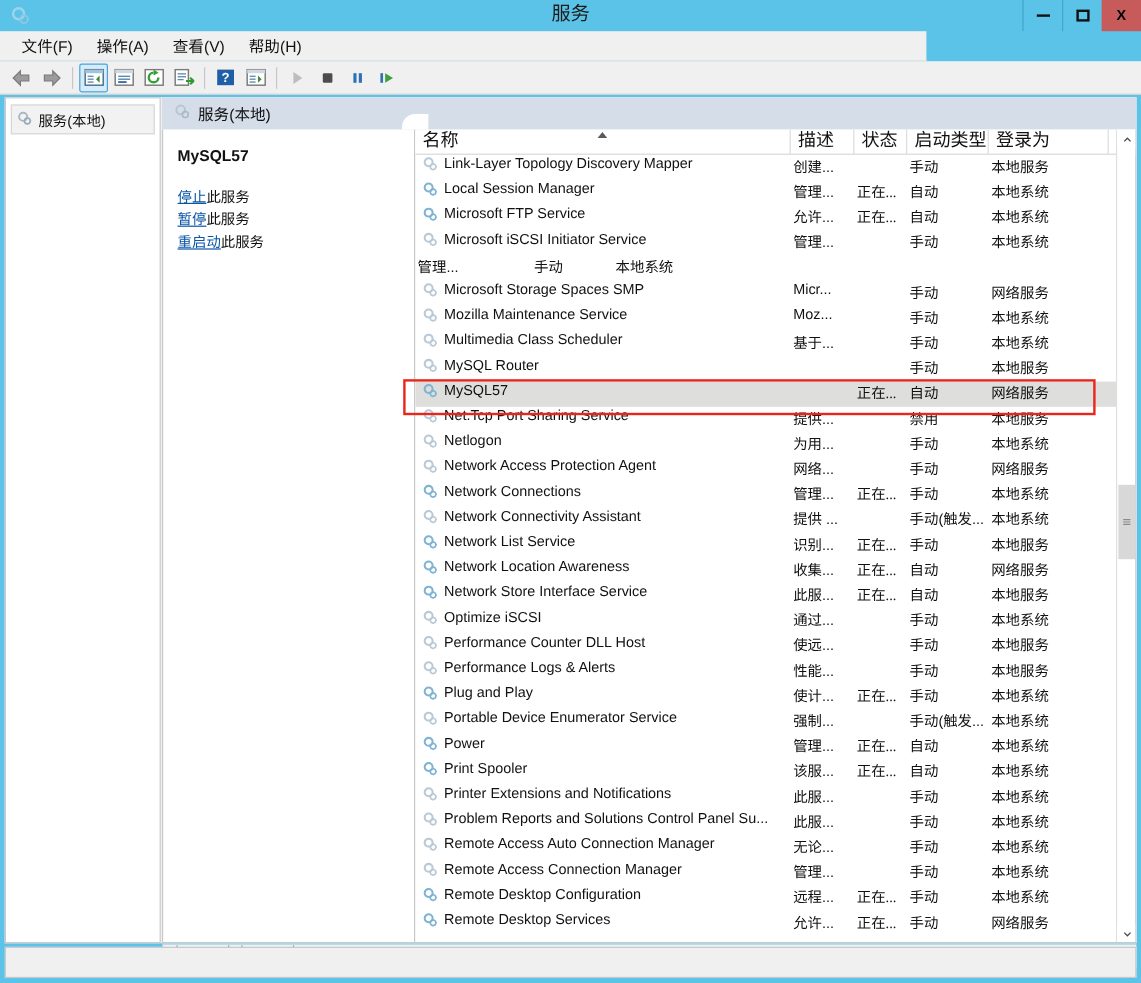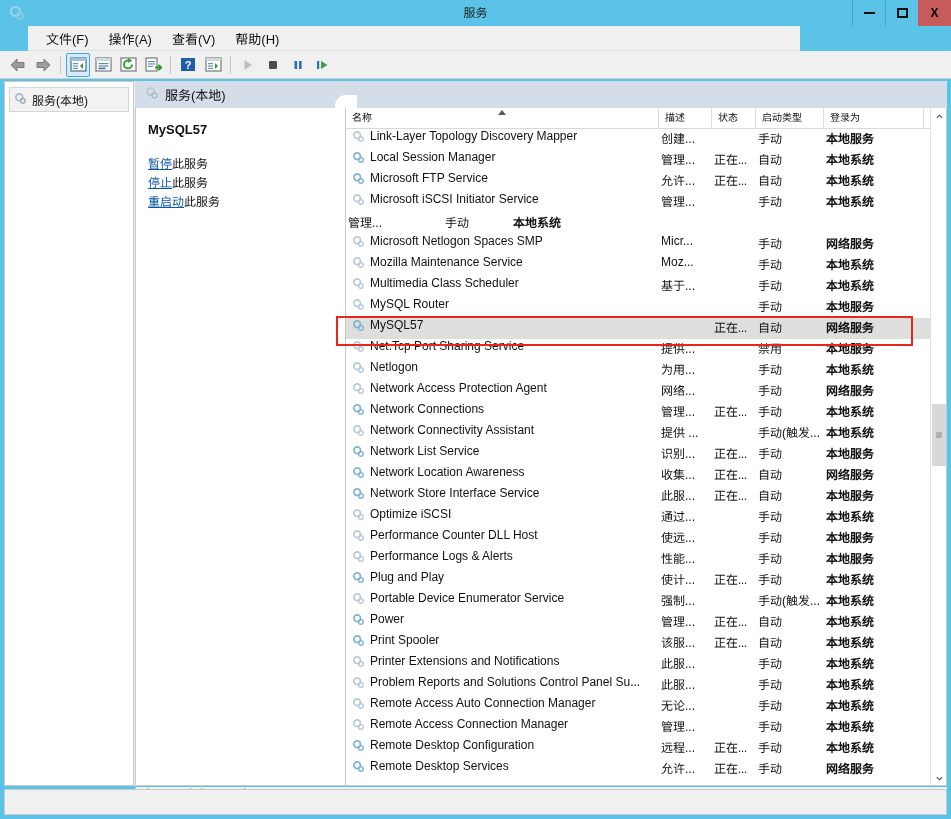--- a/index.html
+++ b/index.html
@@ -20,40 +20,40 @@
   #titlebar {
     position:absolute; left:0; top:0; width:951px; height:26px;
     background:#5bc3e8;
   }
   #title-icon {
     position:absolute; left:8px; top:4px; width:18px; height:18px;
   }
   #title-text {
     position:absolute; left:0; top:0; width:951px; height:26px;
     line-height:26px; text-align:center;
-    font-size:12px; color:#1b1b1b;
+    font-size:16px; color:#1b1b1b;
   }
   .wbtn {
     position:absolute; top:0; height:26px; width:33px;
     border-left:1px solid #3ba8d0;
     display:flex; align-items:center; justify-content:center;
     font-size:12px; color:#111; cursor:default;
   }
   #btn-min { right:66px; }
   #btn-max { right:33px; }
   #btn-close { right:0; width:33px; background:#c75b5b; color:#000; font-weight:bold; border-left:none;}
   .wbtn .glyph-min { width:11px; height:2px; background:#111; }
   .wbtn .glyph-max { width:11px; height:10px; border:2px solid #111; }
 
   
   #menubar {
     position:absolute; left:0; top:26px; width:772px; height:25px;
     background:#f0f0f0;
     border-bottom:1px solid #e2e2e2;
-    display:flex; align-items:center; padding-left:8px;margin-left:28px;
+    display:flex; align-items:flex-end; padding-left:8px;
   }
   .menu-item {
     font-size:13px; color:#111; padding:3px 10px; cursor:default; white-space:nowrap;
   }
 
   
   #toolbar {
     position:absolute; left:0; top:51px; width:951px; height:28px;
     background:#f0f0f0; border-bottom:1px solid #cfcfcf;
     display:flex; align-items:center; padding-left:6px; gap:1px;
@@ -120,21 +120,21 @@
     position:absolute; left:210px; top:27px; width:602px; height:678px;
     background:#ffffff; border:1px solid #c9c9c9; border-top:none;
     overflow:hidden;
   }
   #col-header {
     position:absolute; left:0; top:0; width:602px; height:21px;
     background:#ffffff; border-bottom:1px solid #d9d9d9;
     display:flex;
   }
   .ch {
-    height:21px; line-height:20px; font-size:10px; color:#111;
+    height:21px; line-height:20px; font-size:15px; color:#111;
     border-right:1px solid #dcdcdc; padding-left:6px;
     position:relative; cursor:default; white-space:nowrap; overflow:hidden;
   }
   .sort-arrow {
     position:absolute; left:50%; top:2px; margin-left:-4px;
     width:0;height:0;border-left:4px solid transparent;border-right:4px solid transparent;
     border-bottom:5px solid #5a5a5a;
   }
 
   #rows {
@@ -143,21 +143,21 @@
   }
   .row {
     display:flex; height:21px; align-items:flex-start;
     font-size:12px; color:#111; white-space:nowrap; cursor:default;
   }
   .row.selected { background:#dededc; }
   .c-name { width:313px; display:flex; align-items:center; gap:5px; padding-left:6px; overflow:hidden; }
   .c-desc { width:53px; padding-left:2px; overflow:hidden; }
   .c-state{ width:44px; padding-left:2px; overflow:hidden;font-family:Liberation Serif, serif; }
   .c-start{ width:68px; padding-left:2px; overflow:hidden; }
-  .c-logon{ width:100px; padding-left:2px; overflow:hidden;font-weight:bold; }
+  .c-logon{ width:100px; padding-left:2px; overflow:hidden; }
 
   
   #vscroll {
     position:absolute; right:0; top:0; width:16px; height:678px;
     background:#ffffff; border-left:1px solid #e0e0e0;
   }
   .sb-btn {
     position:absolute; left:0; width:16px; height:16px;
     display:flex; align-items:center; justify-content:center; cursor:default;
     background:#ffffff;
@@ -372,24 +372,24 @@
           </span>
           <span>服务(本地)</span>
         </div>
         <div id="pane-header-curve"></div>
       </div>
 
       <div id="detail-pane">
         <div id="detail-title">MySQL57</div>
 
         <div class="detail-link">
-          <span class="lk">暂停</span><span>此服务</span>
+          <span class="lk">停止</span><span>此服务</span>
         </div>
         <div class="detail-link">
-          <span class="lk">停止</span><span>此服务</span>
+          <span class="lk">暂停</span><span>此服务</span>
         </div>
         <div class="detail-link">
           <span class="lk">重启动</span><span>此服务</span>
         </div>
       </div>
 
       <div id="list-wrap">
 
         <div id="col-header">
           <div class="ch" style="width:313px">
@@ -491,21 +491,21 @@
                 <svg class="svcicon" viewBox="0 0 13 13">
                   <circle cx="5.2" cy="5.2" r="3.3" fill="none" stroke="#b9c9d6" stroke-width="1.7"></circle>
                   <circle cx="8.9" cy="8.9" r="2.3" fill="none" stroke="#b9c9d6" stroke-width="1.3"></circle>
                   <g stroke="#b9c9d6" stroke-width="1.1">
                     <line x1="8.9" y1="5.8" x2="8.9" y2="6.7"></line>
                     <line x1="8.9" y1="11.1" x2="8.9" y2="12"></line>
                     <line x1="5.8" y1="8.9" x2="6.7" y2="8.9"></line>
                     <line x1="11.1" y1="8.9" x2="12" y2="8.9"></line>
                   </g>
                 </svg>
-                <span>Microsoft Netlogon Spaces SMP</span>
+                <span>Microsoft Storage Spaces SMP</span>
               </div>
               <div class="c-desc">Micr...</div>
               <div class="c-state"></div>
               <div class="c-start">手动</div>
               <div class="c-logon">网络服务</div>
             </div>
             <div class="row">
               <div class="c-name">
                 <svg class="svcicon" viewBox="0 0 13 13">
                   <circle cx="5.2" cy="5.2" r="3.3" fill="none" stroke="#b9c9d6" stroke-width="1.7"></circle>

